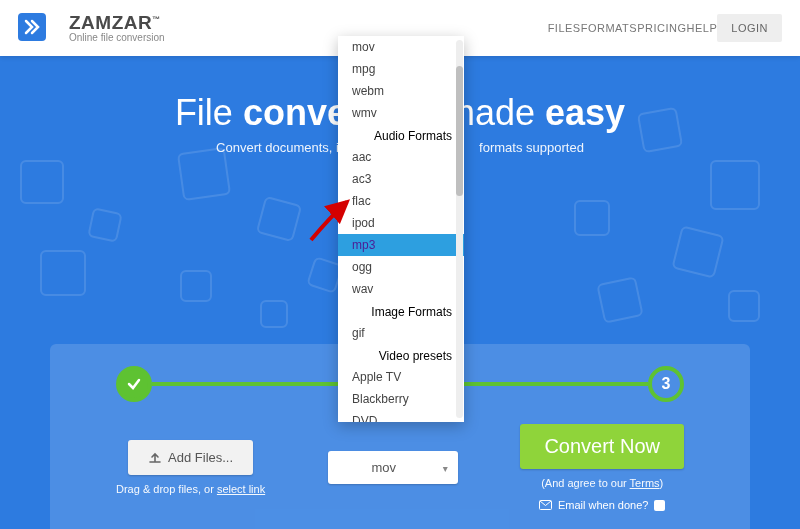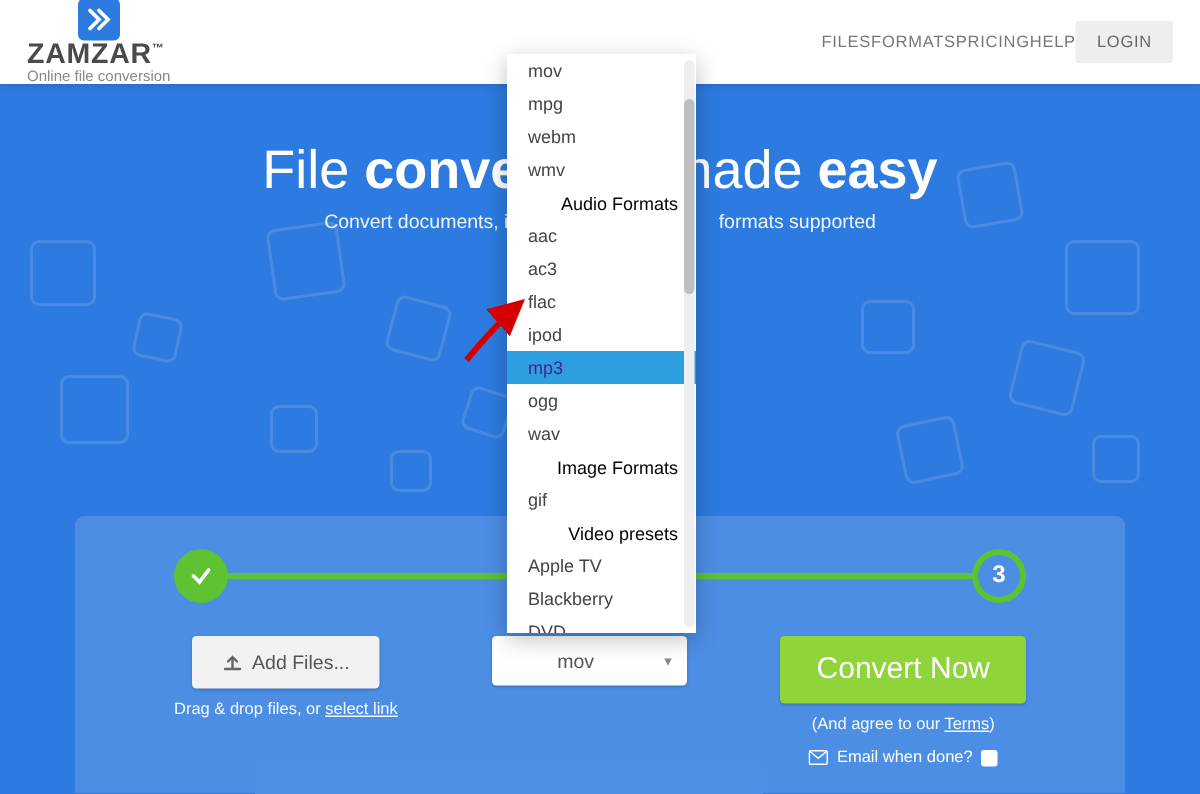--- a/index.html
+++ b/index.html
@@ -2,42 +2,42 @@
 <html><head>
 <meta charset="utf-8">
 <style>
 * { margin: 0; padding: 0; box-sizing: border-box; font-family: Arial, sans-serif; }
 body { width: 800px; height: 529px; background: #2d7be0; position: relative; overflow: hidden; }
 
 .bg-icons { position: absolute; inset: 0; opacity: 0.12; pointer-events: none; }
 .bg-icons span { position: absolute; border: 2px solid #fff; border-radius: 6px; }
 
 .header { background: #fff; height: 56px; display: flex; align-items: center; padding: 0 18px; box-shadow: 0 2px 4px rgba(0,0,0,0.1); position: relative; z-index: 5; }
-.logo-block { display: flex; align-items: center; gap: 0; flex-direction: column; }
+.logo-block { display: flex; gap: 23px; }
 .logo-icon { width: 28px; height: 28px; background: #2d7be0; border-radius: 4px; display: flex; align-items: center; justify-content: center; }
 .logo-text { display: flex; flex-direction: column; line-height: 1.05; }
 .brand { font-size: 19px; font-weight: 700; color: #4a4a4a; letter-spacing: 0.5px; }
 .brand sup { font-size: 8px; vertical-align: super; }
 .tagline { font-size: 10px; color: #888; }
 .nav { margin-left: auto; display: flex; align-items: center; font-size: 11px; color: #777; letter-spacing: 0.5px; }
 .nav-link { cursor: pointer; }
 .nav-btn { background: #eee; padding: 8px 14px; border-radius: 2px; color: #666; cursor: pointer; font-size: 11px; text-align: center; }
 
 .hero { text-align: center; color: #fff; padding-top: 36px; position: relative; z-index: 2; }
 .hero-title { font-size: 36px; font-weight: 400; }
 .hero-title b { font-weight: 700; }
 .hero-sub { font-size: 13px; margin-top: 6px; opacity: 0.92; }
 
 .panel { position: absolute; bottom: 0; left: 50px; right: 50px; background: rgba(255,255,255,0.15); border-radius: 6px 6px 0 0; padding: 22px 26px 18px; z-index: 3; }
 .stepper { display: flex; align-items: center; justify-content: space-between; margin-bottom: 22px; padding: 0 40px; }
 .step-circle { width: 36px; height: 36px; border-radius: 50%; display: flex; align-items: center; justify-content: center; font-weight: 700; color: #fff; border: 4px solid #5ec232; background: #5ec232; font-size: 16px; }
 .step-circle.num { background: transparent; color: #fff; }
 .step-line { flex: 1; height: 4px; background: #5ec232; }
 
-.actions { display: flex; align-items: flex-start; justify-content: space-between; padding: 0 40px; }
+.actions { display: flex; align-items: center; justify-content: space-between; padding: 0 40px; }
 .left-col, .mid-col, .right-col { display: flex; flex-direction: column; align-items: center; gap: 8px; font-size: 11px; color: #fff; }
 .add-files { background: #f2f2f2; color: #555; padding: 10px 20px; border-radius: 3px; cursor: pointer; font-size: 13px; display: flex; align-items: center; gap: 6px; box-shadow: 0 1px 2px rgba(0,0,0,.2); }
 .drag-hint { opacity: 0.95; }
 .drag-hint u { text-decoration: underline; cursor: pointer; }
 .format-select { background: #fff; color: #555; padding: 9px 34px 9px 16px; border-radius: 3px; cursor: pointer; font-size: 13px; position: relative; width: 130px; text-align: center; box-shadow: 0 1px 2px rgba(0,0,0,.2);}
 .format-select::after { content: "▾"; position: absolute; right: 10px; color: #888; font-size: 10px; top: 50%; transform: translateY(-50%); }
 .convert-btn { background: #8fd43a; color: #fff; padding: 11px 24px; border-radius: 3px; cursor: pointer; font-size: 20px; font-weight: 500; box-shadow: 0 1px 2px rgba(0,0,0,.2);}
 .terms { opacity: 0.95; }
 .terms u { cursor: pointer; }
 .email-chk { display: flex; align-items: center; gap: 6px; margin-top: 2px; }

